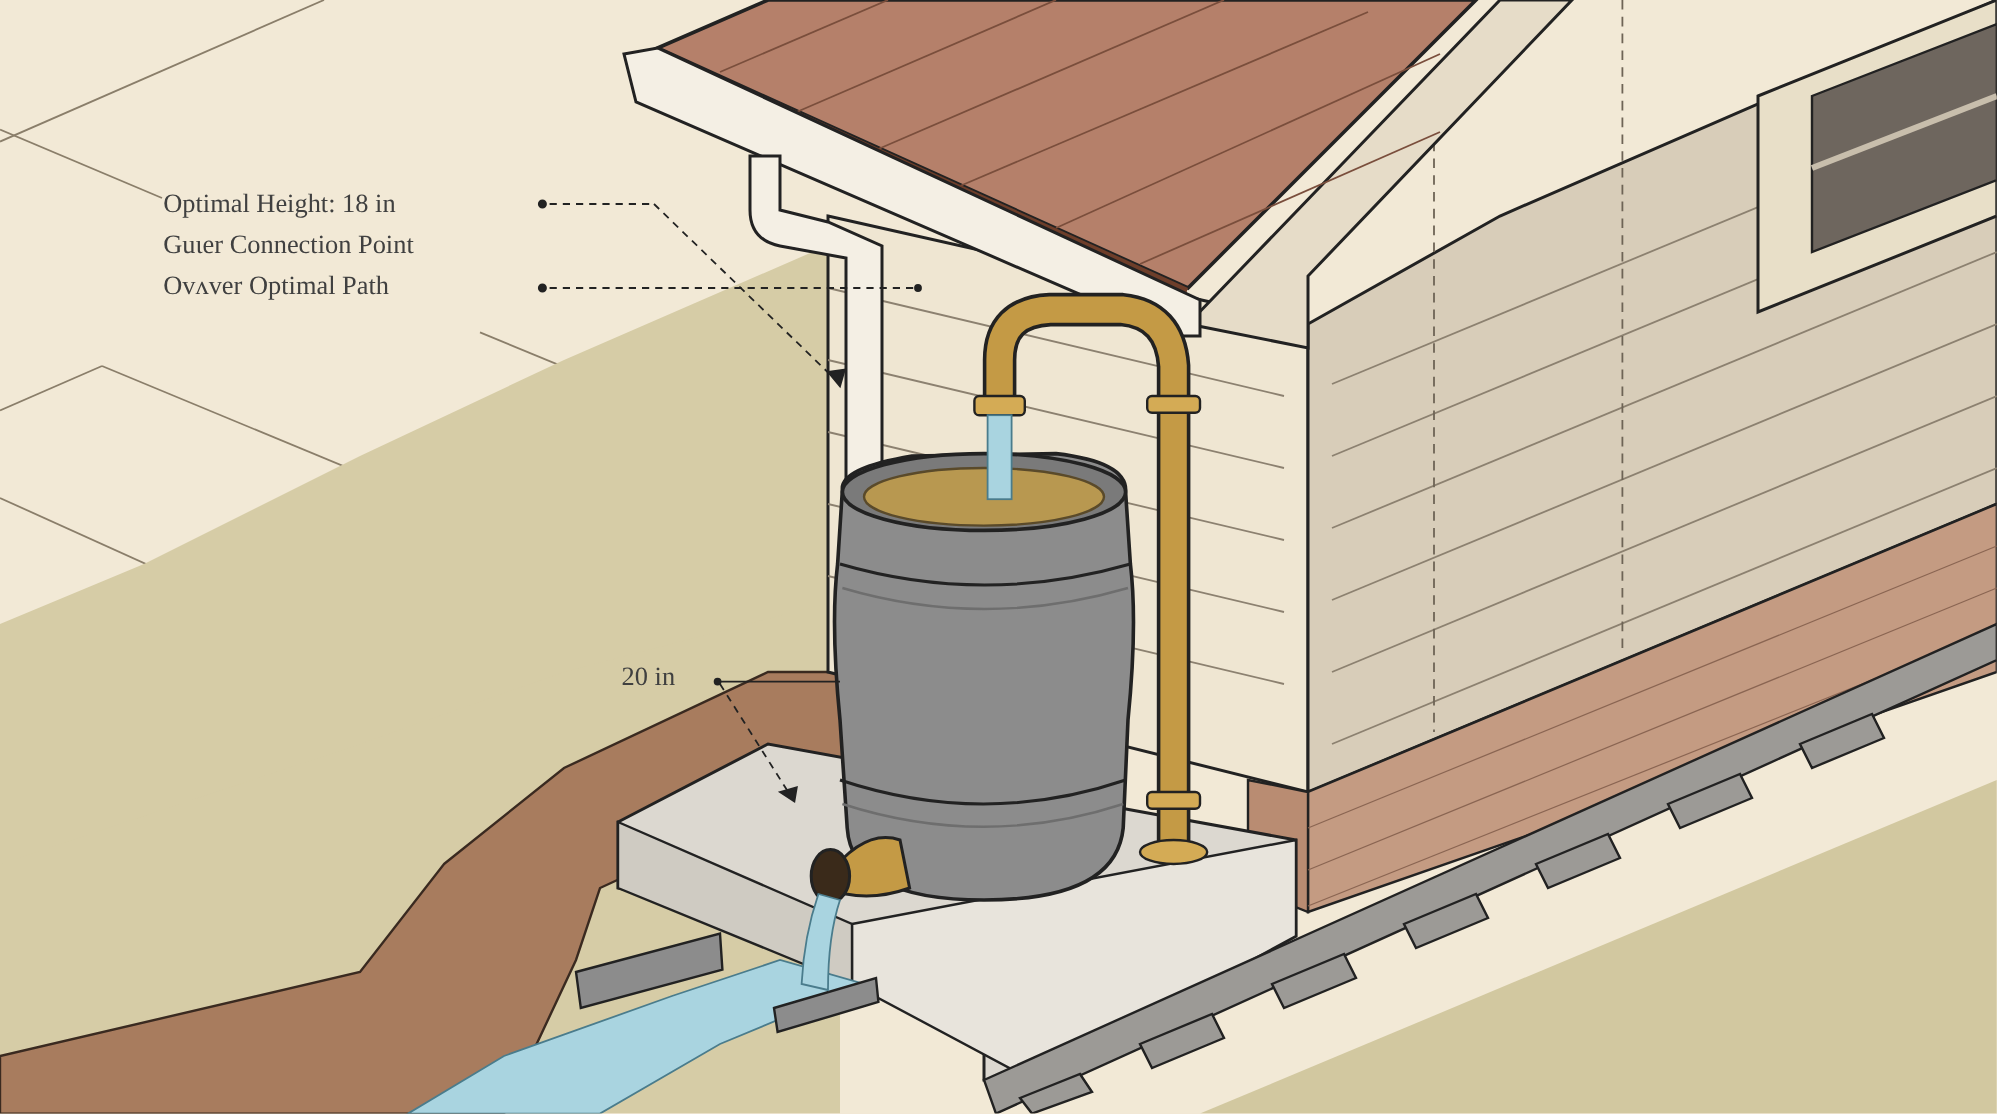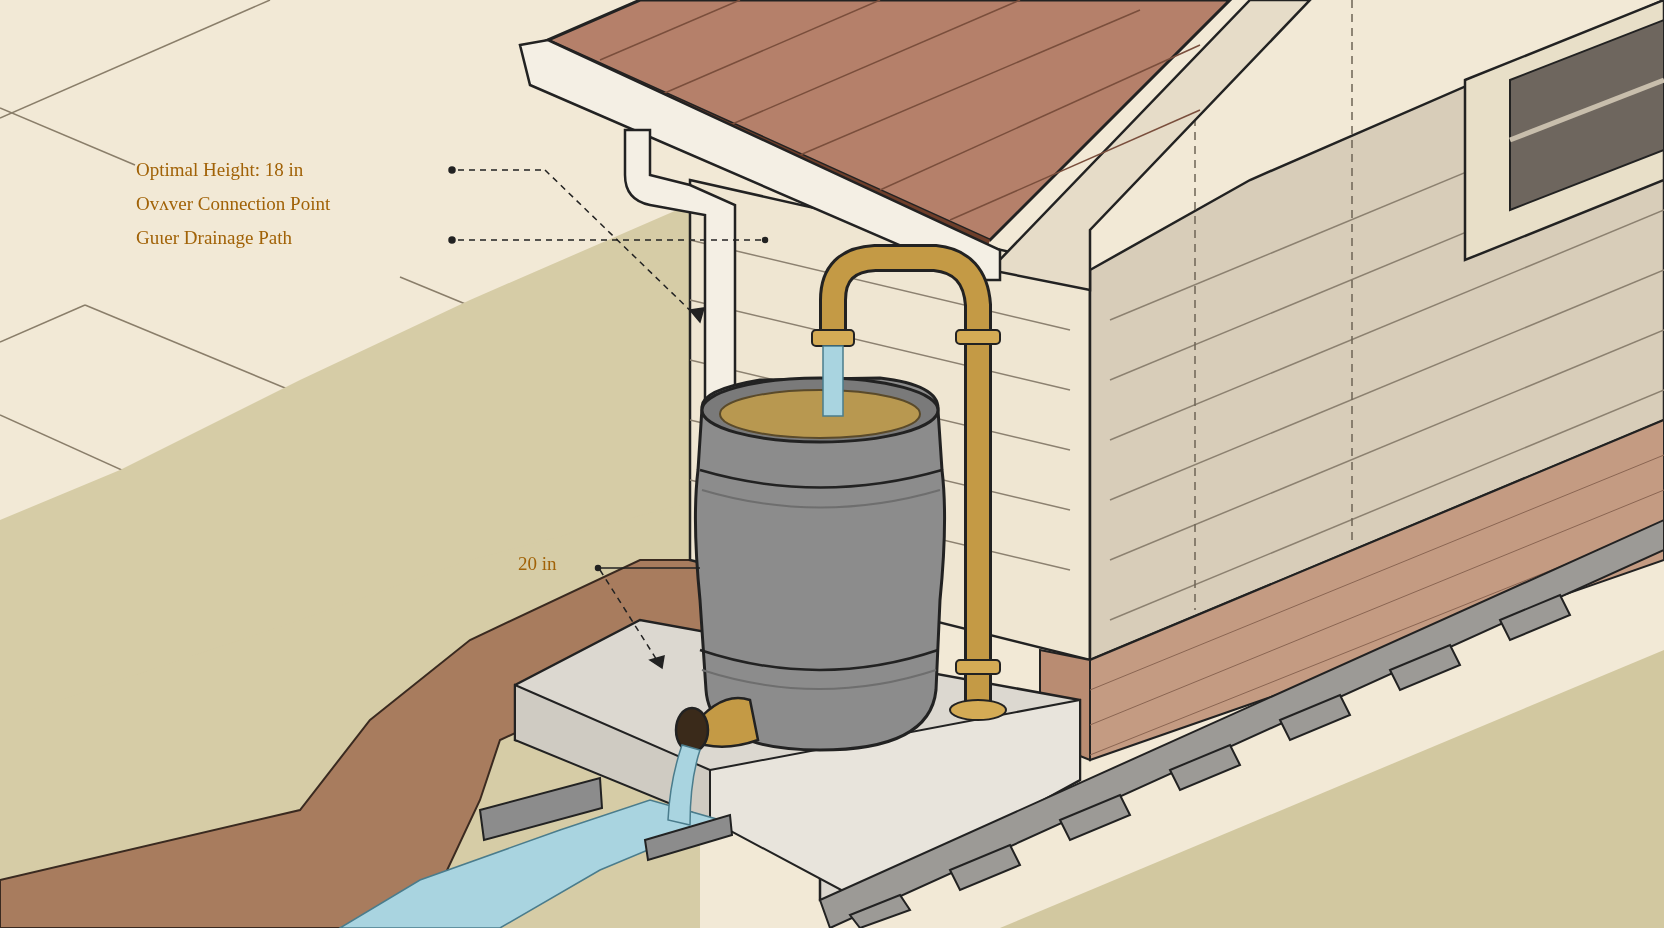--- a/index.html
+++ b/index.html
@@ -1,18 +1,18 @@
 <!DOCTYPE html>
 <html><head>
 <meta charset="utf-8">
 <style>
   html, body { margin:0; padding:0; }
   body { width:1664px; height:928px; overflow:hidden; background:#f2e9d6; position:relative; font-family:"Liberation Serif", "DejaVu Serif", serif; }
   #scene { position:absolute; left:0; top:0; width:1664px; height:928px; }
-  .label { position:absolute; color:#a16207; font-size:19px; line-height:32px; white-space:nowrap; font-family:"Liberation Serif", "DejaVu Serif", serif; }
+  .label { position:absolute; color:#404040; font-size:22px; line-height:32px; white-space:nowrap; font-family:"Liberation Serif", "DejaVu Serif", serif; }
 </style>
 </head>
 <body>
 
 <svg id="scene" viewBox="0 0 1664 928" xmlns="http://www.w3.org/2000/svg">
 
   <rect x="0" y="0" width="1664" height="928" fill="#f2e9d6"></rect>
   <g stroke="#8a7e6a" stroke-width="1.5" fill="none">
     <line x1="0" y1="118" x2="270" y2="0"></line>
     <line x1="0" y1="108" x2="135" y2="165"></line>
@@ -140,15 +140,15 @@
     <circle cx="765" cy="240" r="2.5"></circle>
     <line x1="600" y1="568" x2="700" y2="568"></line>
     <circle cx="598" cy="568" r="2.5"></circle>
     <line x1="600" y1="570" x2="660" y2="665" stroke-dasharray="6,5"></line>
     <polygon points="662,668 650,660 664,656"></polygon>
     <line x1="495" y1="568" x2="600" y2="568" stroke="none"></line>
   </g>
 </svg>
 
 <div class="label" style="left:136px; top:154px;">Optimal Height: 18 in</div>
-<div class="label" style="left:136px; top:188px;">Ovʌver Connection Point</div>
-<div class="label" style="left:136px; top:222px;">Guɩer Drainage Path</div>
+<div class="label" style="left:136px; top:188px;">Guɩer Connection Point</div>
+<div class="label" style="left:136px; top:222px;">Ovʌver Optimal Path</div>
 <div class="label" style="left:518px; top:548px;">20 in</div>
 
 </body></html>

